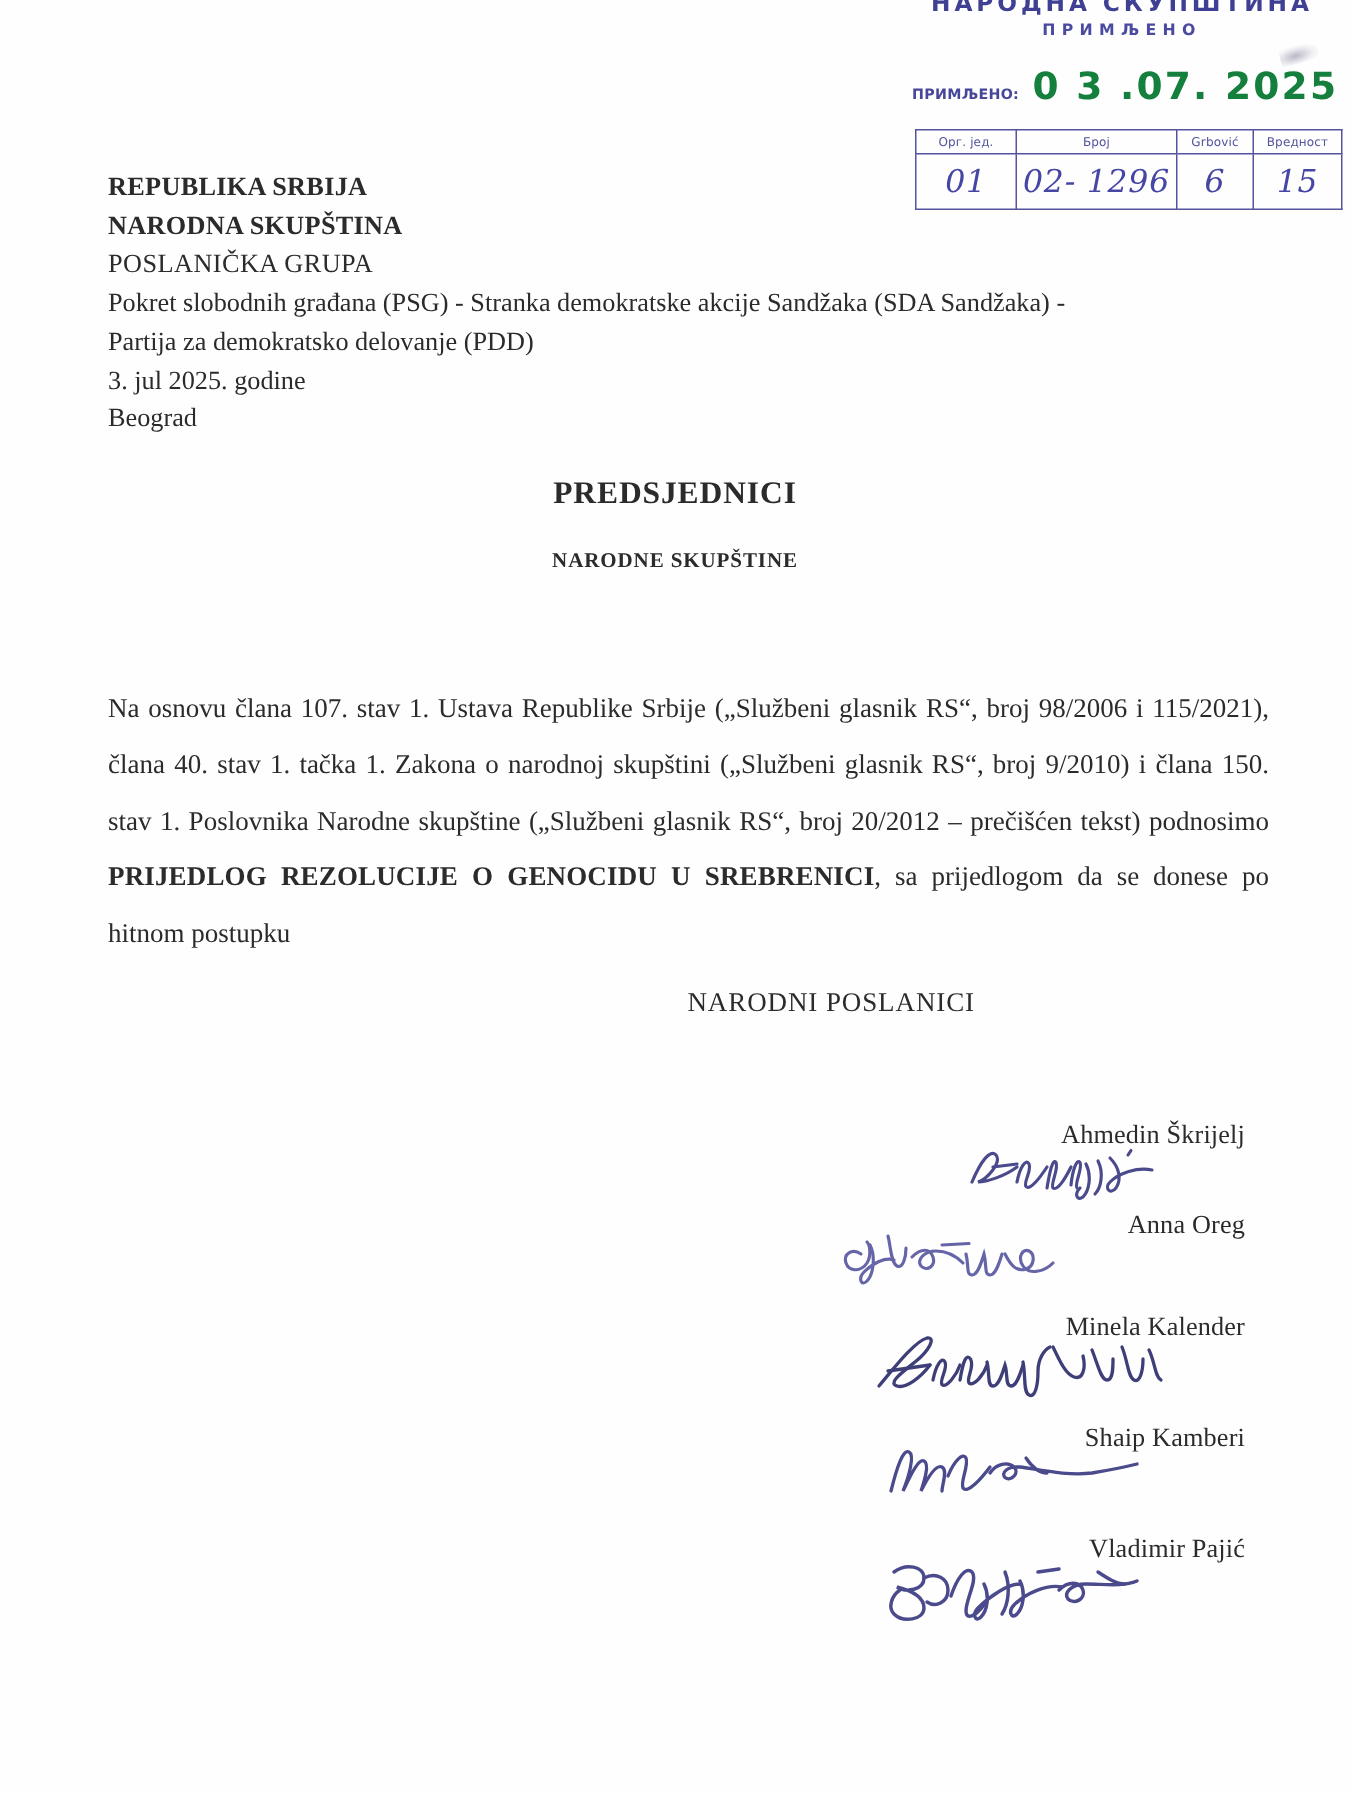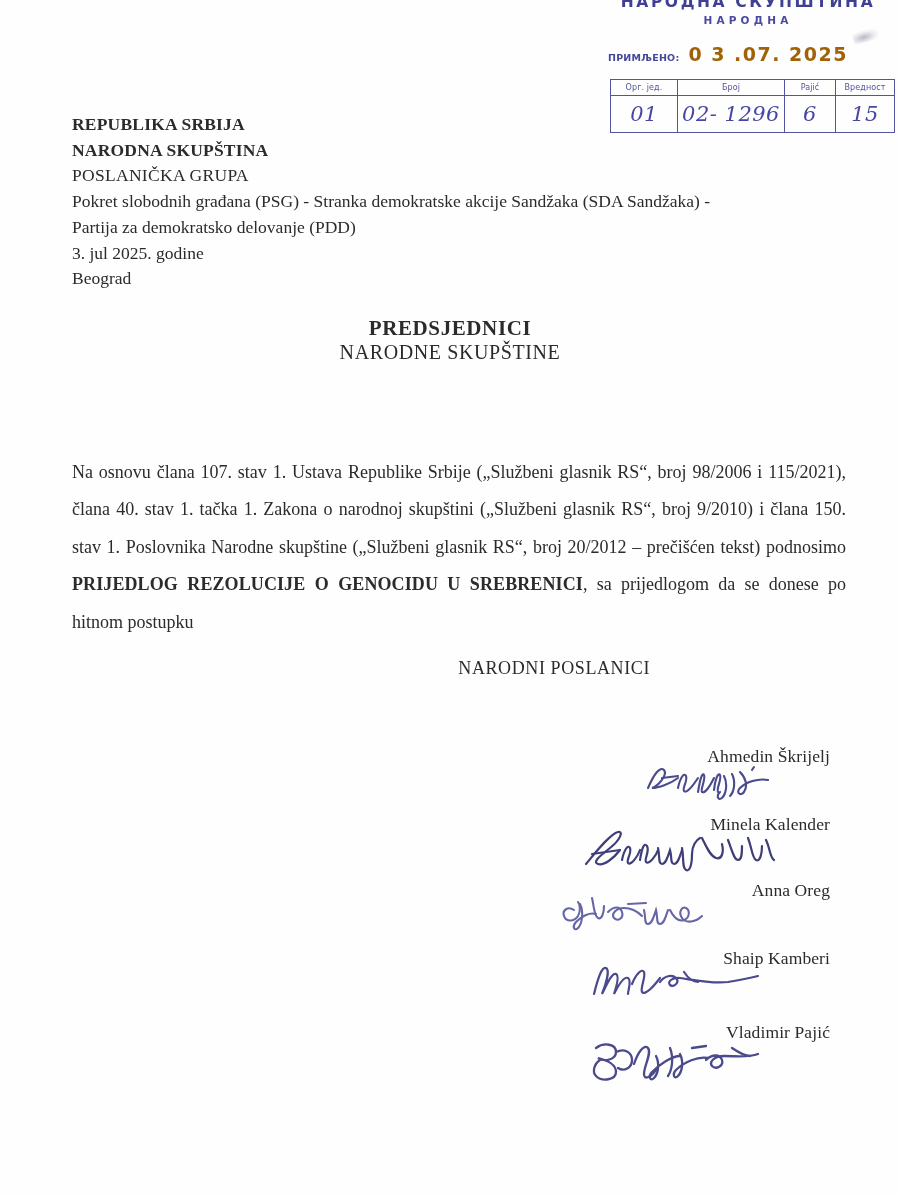--- a/index.html
+++ b/index.html
@@ -59,23 +59,23 @@
   .stamp-received-label {
     font-family: "DejaVu Sans", sans-serif;
     font-weight: bold;
     font-size: 9.5px;
     letter-spacing: 0.2px;
     color: #46469b;
   }
   .stamp-received-date {
     font-family: "DejaVu Sans", sans-serif;
     font-weight: bold;
-    font-size: 19px;
+    font-size: 25px;
     letter-spacing: 1.5px;
-    color: #a16207;
+    color: #15803d;
   }
   .stamp-table {
     margin-top: 14px;
     margin-left: 12px;
     width: 262px;
     border-collapse: collapse;
     table-layout: fixed;
   }
   .stamp-table td {
     border: 1.4px solid #53539e;
@@ -133,23 +133,24 @@
     top: 316px;
     width: 900px;
     text-align: center;
   }
   .addressee .ln1 {
     font-weight: bold;
     font-size: 21px;
     letter-spacing: 0.6px;
   }
   .addressee .ln2 {
-    font-weight: normal;
-    font-size: 20px;
+    font-weight: bold;
+    font-size: 14px;
     letter-spacing: 0.6px;
+    margin-top: 26px;
   }
 
   
   .body-text {
     position: absolute;
     left: 72px;
     top: 436px;
     width: 774px;
     font-size: 18px;
     line-height: 2.08;
@@ -209,35 +210,35 @@
   .sig-entry.e5 { margin-top: 16px; }
   .sig-entry.e6 { margin-top: 22px; }
 </style>
 </head>
 <body>
 
 <div class="page">
 
   <div class="stamp">
     <div class="stamp-title">НАРОДНА СКУПШТИНА</div>
-    <div class="stamp-subtitle">НАРОДНА</div>
+    <div class="stamp-subtitle">ПРИМЉЕНО</div>
 
     <div class="stamp-received">
       <span class="stamp-received-label">ПРИМЉЕНО:</span>
       <span class="stamp-received-date">0 3 .07. 2025</span>
     </div>
 
     <div class="stamp-smudge"></div>
 
     <table class="stamp-table">
       <tbody>
           <tr class="hdr">
         <td style="width:64px">Орг. јед.</td>
         <td style="width:104px">Број</td>
-        <td style="width:48px">Pajić</td>
+        <td style="width:48px">Grbović</td>
         <td style="width:56px">Вредност</td>
       </tr>
       <tr class="vals">
         <td><span class="hand">01</span></td>
         <td><span class="hand hand-wide">02- 1296</span></td>
         <td><span class="hand">6</span></td>
         <td><span class="hand">15</span></td>
       </tr>
     </tbody>
       </table>
@@ -271,20 +272,37 @@
           <g stroke="#4a4a8c" stroke-width="2.1" stroke-linecap="round" fill="none">
             <path d="M4 30 C10 16, 16 8, 20 12 C24 17, 14 28, 8 30 C14 30, 26 26, 34 20"></path>
             <path d="M18 20 l16 -2"></path>
             <path d="M34 30 C36 20, 40 14, 42 18 C44 23, 38 30, 40 33 C43 36, 50 26, 54 20"></path>
             <path d="M54 34 C56 22, 58 14, 60 17 C62 21, 56 32, 58 34 C61 36, 66 28, 70 20"></path>
             <path d="M70 32 C71 22, 74 14, 76 17 C78 21, 72 31, 74 34"></path>
             <path d="M80 18 C84 26, 82 36, 78 40 C74 43, 72 38, 76 34"></path>
             <path d="M88 16 C92 24, 90 34, 86 38"></path>
             <path d="M96 14 C102 20, 104 28, 100 34 C96 39, 92 34, 96 30 C102 24, 114 20, 124 22"></path>
             <path d="M108 12 l2 -3"></path>
+          </g>
+        </svg>
+      </div>
+    </div>
+
+    <div class="sig-entry e4">
+      <div class="sig-name">Anna Oreg</div>
+      <div class="sig-mark">
+        <svg width="170" height="40" viewBox="0 0 170 40" fill="none">
+          <g stroke="#6565a8" stroke-width="2.1" stroke-linecap="round" fill="none">
+            <path d="M16 18 C10 14, 4 18, 6 24 C8 30, 16 30, 20 24 C23 19, 22 12, 20 10"></path>
+            <path d="M22 12 C26 20, 24 32, 20 36 C16 40, 14 34, 18 30 C24 24, 32 20, 38 22"></path>
+            <path d="M34 6 C36 14, 36 24, 40 26 C44 28, 46 20, 46 14"></path>
+            <path d="M50 20 C56 14, 62 14, 64 20 C66 26, 60 30, 56 26 C53 22, 58 16, 66 16 C74 16, 80 20, 84 24"></path>
+            <path d="M70 12 l18 -1"></path>
+            <path d="M86 18 C88 26, 86 32, 90 32 C94 32, 96 24, 98 18 C100 26, 98 32, 102 32 C106 32, 108 24, 110 18"></path>
+            <path d="M112 18 C116 26, 120 30, 126 28 C132 26, 132 18, 128 16 C124 14, 120 20, 124 26 C128 32, 138 30, 144 24"></path>
           </g>
         </svg>
       </div>
     </div>
 
     <div class="sig-entry e3">
       <div class="sig-name">Minela Kalender</div>
       <div class="sig-mark">
         <svg width="200" height="46" viewBox="0 0 200 46" fill="none">
           <g stroke="#3e3e78" stroke-width="2.2" stroke-linecap="round" fill="none">
@@ -296,37 +314,20 @@
             <path d="M100 22 C102 32, 100 42, 104 44 C108 46, 110 38, 110 28 C110 20, 114 14, 118 12"></path>
             <path d="M120 12 C124 20, 128 30, 134 32 C140 34, 142 26, 140 18"></path>
             <path d="M146 14 C150 24, 152 34, 156 34 C160 34, 160 26, 160 20"></path>
             <path d="M166 12 C170 22, 170 32, 174 34 C178 36, 180 28, 180 20"></path>
             <path d="M184 14 C188 22, 188 32, 192 34"></path>
           </g>
         </svg>
       </div>
     </div>
 
-    <div class="sig-entry e4">
-      <div class="sig-name">Anna Oreg</div>
-      <div class="sig-mark">
-        <svg width="170" height="40" viewBox="0 0 170 40" fill="none">
-          <g stroke="#6565a8" stroke-width="2.1" stroke-linecap="round" fill="none">
-            <path d="M16 18 C10 14, 4 18, 6 24 C8 30, 16 30, 20 24 C23 19, 22 12, 20 10"></path>
-            <path d="M22 12 C26 20, 24 32, 20 36 C16 40, 14 34, 18 30 C24 24, 32 20, 38 22"></path>
-            <path d="M34 6 C36 14, 36 24, 40 26 C44 28, 46 20, 46 14"></path>
-            <path d="M50 20 C56 14, 62 14, 64 20 C66 26, 60 30, 56 26 C53 22, 58 16, 66 16 C74 16, 80 20, 84 24"></path>
-            <path d="M70 12 l18 -1"></path>
-            <path d="M86 18 C88 26, 86 32, 90 32 C94 32, 96 24, 98 18 C100 26, 98 32, 102 32 C106 32, 108 24, 110 18"></path>
-            <path d="M112 18 C116 26, 120 30, 126 28 C132 26, 132 18, 128 16 C124 14, 120 20, 124 26 C128 32, 138 30, 144 24"></path>
-          </g>
-        </svg>
-      </div>
-    </div>
-
     <div class="sig-entry e5">
       <div class="sig-name">Shaip Kamberi</div>
       <div class="sig-mark">
         <svg width="176" height="40" viewBox="0 0 176 40" fill="none">
           <g stroke="#4a4a8c" stroke-width="2.2" stroke-linecap="round" fill="none">
             <path d="M6 34 C10 18, 14 6, 18 8 C22 10, 18 24, 14 34 C18 26, 24 12, 28 14 C32 16, 28 28, 26 34 C30 26, 36 16, 40 18 C44 20, 40 30, 40 34"></path>
             <path d="M44 24 C48 14, 54 8, 56 12 C58 17, 52 28, 54 32 C57 36, 66 26, 72 18"></path>
             <path d="M72 22 C76 16, 84 14, 88 18 C92 22, 86 28, 82 25 C79 22, 84 17, 92 18 C106 20, 124 24, 140 22 C152 20, 162 18, 170 16"></path>
             <path d="M96 12 C100 18, 104 22, 110 22"></path>
           </g>

